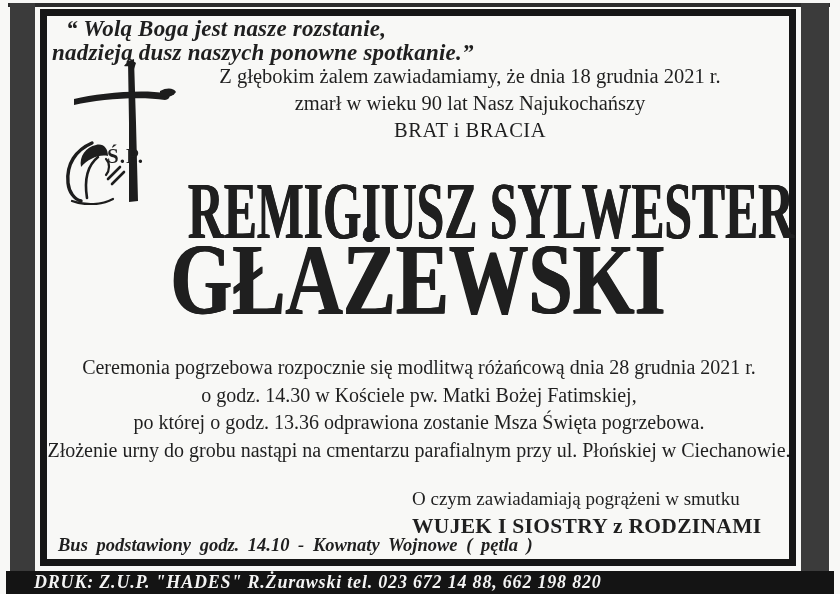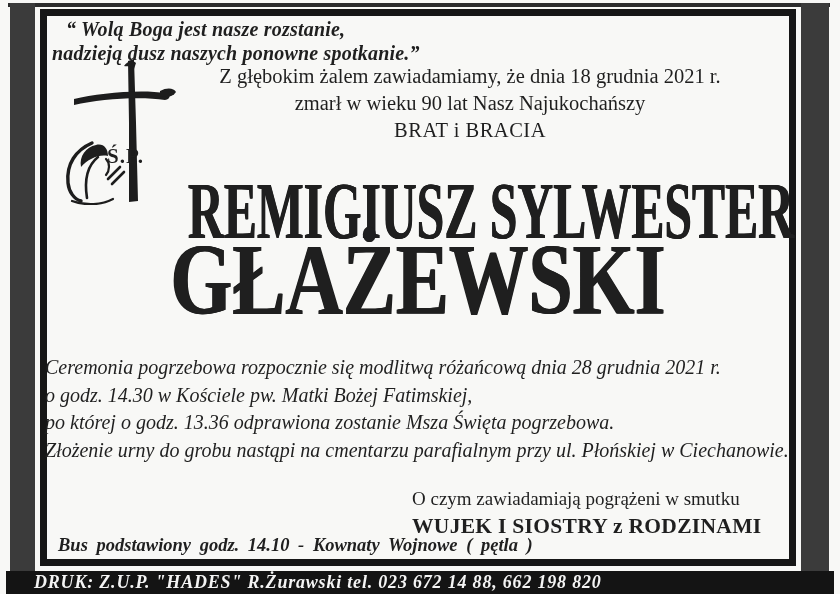--- a/index.html
+++ b/index.html
@@ -8,37 +8,37 @@
     font-family:"Liberation Serif","DejaVu Serif",serif;color:#1f1f1f;
     overflow:hidden;margin:0 auto;
   }
   
   .band-top{position:absolute;left:8px;top:3px;width:822px;height:4px;background:#2c2c2c;}
   .band-left{position:absolute;left:10px;top:3px;width:25px;height:591px;background:#3b3b3b;}
   .band-right{position:absolute;left:801px;top:3px;width:28px;height:591px;background:#3b3b3b;}
   
   .frame{position:absolute;left:40px;top:9px;width:742px;height:543px;border:7px solid #161616;}
   
-  .quote{position:absolute;left:52px;top:17px;font-size:20px;font-weight:bold;font-style:italic;line-height:24px;letter-spacing:.2px;}
+  .quote{position:absolute;left:52px;top:17px;font-size:23px;font-weight:bold;font-style:italic;line-height:24px;letter-spacing:.2px;}
   .quote .l1{padding-left:14px;}
   
   .cross-art{position:absolute;left:40px;top:53px;width:142px;height:152px;}
   
   .notice{position:absolute;left:150px;top:63px;width:640px;text-align:center;font-size:20.5px;line-height:27px;}
   .notice .l3{letter-spacing:.5px;}
   .sp{position:absolute;left:107px;top:144px;font-size:21px;font-weight:bold;letter-spacing:1px;}
   
   .name1{position:absolute;left:47px;top:171px;width:742px;text-align:center;font-weight:bold;
          font-size:80px;line-height:80px;white-space:nowrap;transform:scaleX(.62);transform-origin:50% 50%;
          text-shadow:.6px 0 0 currentColor,-.6px 0 0 currentColor;}
   .name2{position:absolute;left:47px;top:229px;width:742px;text-align:center;font-weight:bold;
          font-size:102px;line-height:102px;white-space:nowrap;transform:scaleX(.78);transform-origin:50% 50%;
          text-shadow:.8px 0 0 currentColor,-.8px 0 0 currentColor;}
   
-  .ceremony{position:absolute;left:45px;top:354px;width:748px;text-align:left;font-size:20px;line-height:27.5px;font-style:italic;}
+  .ceremony{position:absolute;left:45px;top:354px;width:748px;text-align:center;font-size:20px;line-height:27.5px;}
   
   .mourners{position:absolute;left:412px;top:486px;width:386px;text-align:left;}
   .mourners .intro{font-size:19px;line-height:26px;}
   .mourners .names{font-size:21.5px;font-weight:bold;line-height:28px;letter-spacing:.3px;}
   
   .bus{position:absolute;left:58px;top:535px;font-size:18.5px;font-weight:bold;font-style:italic;word-spacing:4px;}
   
   .footer{position:absolute;left:6px;top:571px;width:828px;height:23px;background:#141414;color:#f4f4f4;
           font-size:18px;font-weight:bold;font-style:italic;line-height:23px;padding-left:0;box-sizing:border-box;}
   .footer span{margin-left:28px;letter-spacing:.8px;}

